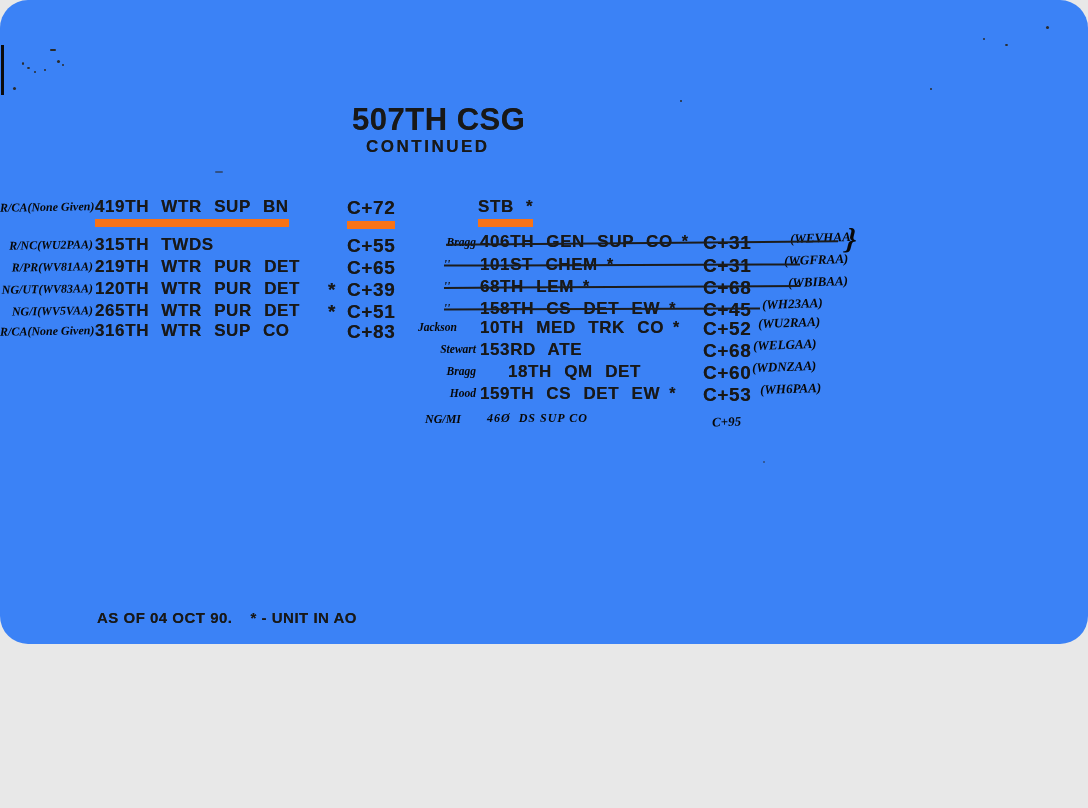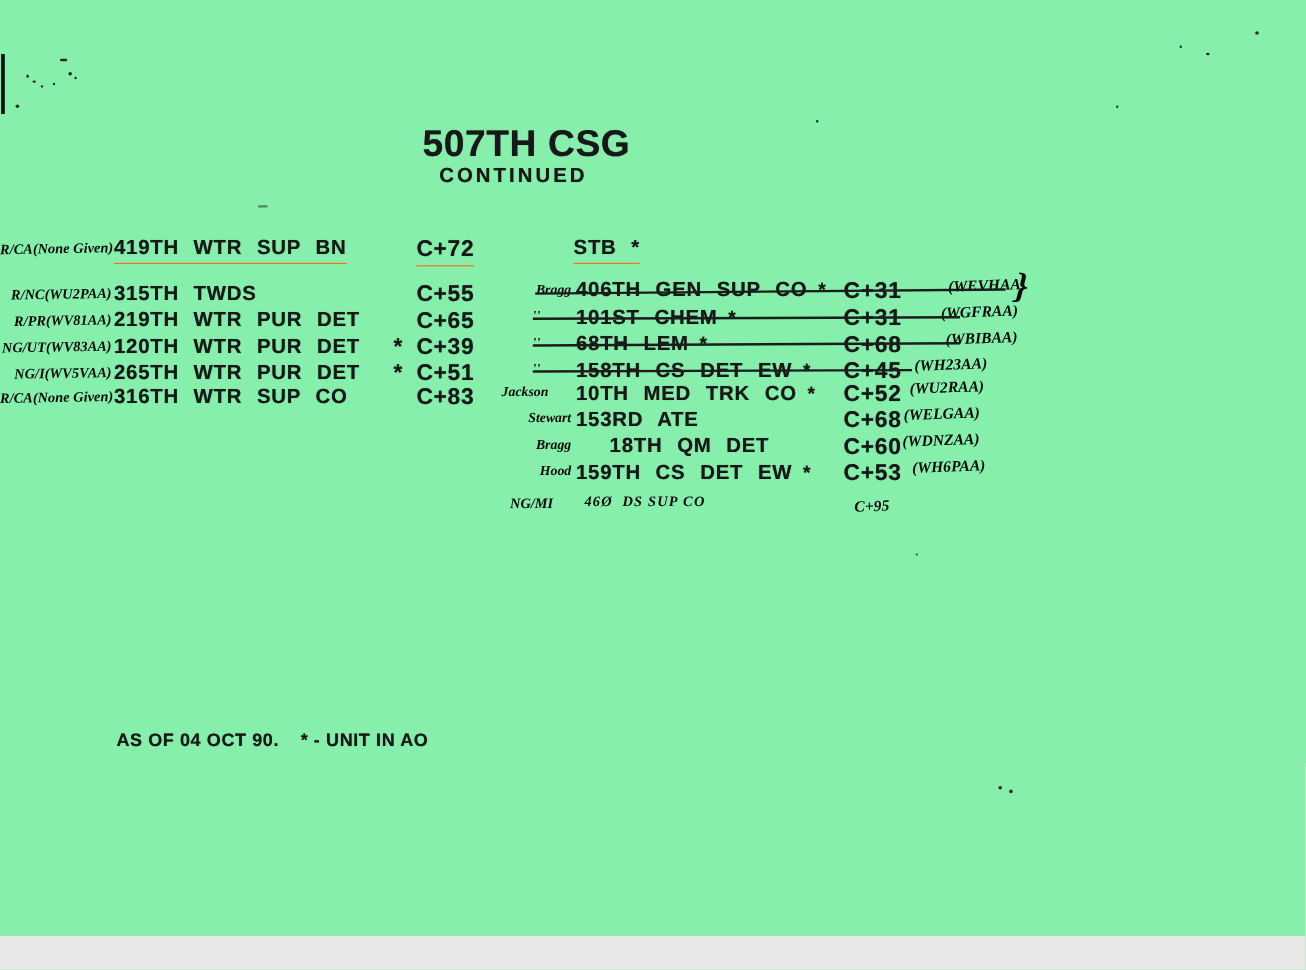--- a/index.html
+++ b/index.html
@@ -1,28 +1,28 @@
 <!DOCTYPE html>
 <html><head>
 <meta charset="utf-8">
 <style>
   html,body{margin:0;padding:0;background:#e8e8e8;}
-  .page{position:relative;width:1088px;height:780px;background:#86efac;overflow:hidden;
-        font-family:"Liberation Sans",sans-serif;}
+  .page{position:relative;width:1088px;height:644px;background:#3b82f6;overflow:hidden;
+        font-family:"Liberation Sans",sans-serif;border-radius:28px;}
   .abs{position:absolute;}
   .typed{font-family:"Liberation Sans",sans-serif;font-weight:bold;color:#181818;
          letter-spacing:.6px;text-shadow:0 0 .6px rgba(25,25,25,.7);white-space:nowrap;}
   .unit{font-size:17px;word-spacing:7px;line-height:20px;}
   .code{font-size:19px;}
   .hand{font-family:"Liberation Serif",serif;font-style:italic;font-weight:bold;
         color:#070707;white-space:nowrap;}
   .prefix{font-size:12px;width:93px;text-align:right;transform:rotate(-1deg);}
   .loc{font-size:11.5px;width:58px;text-align:right;}
   .uic{font-size:13px;transform:rotate(-2deg);}
-  .underline{border-bottom:1px solid #f97316;padding-bottom:2px;}
+  .underline{border-bottom:8px solid #f97316;padding-bottom:2px;}
   .strike{position:absolute;height:2px;background:#1c1c1c;}
   .star{margin-left:9px;font-size:16px;}
   .speck{position:absolute;background:#2a2a2a;border-radius:50%;}
   .title{font-size:31px;letter-spacing:.5px;}
   .subtitle{font-size:17px;letter-spacing:2.5px;}
   .footer-text{font-size:15px;letter-spacing:.5px;}
   .hand-small{font-size:12px;white-space:pre;}
 </style>
 </head>
 <body>

